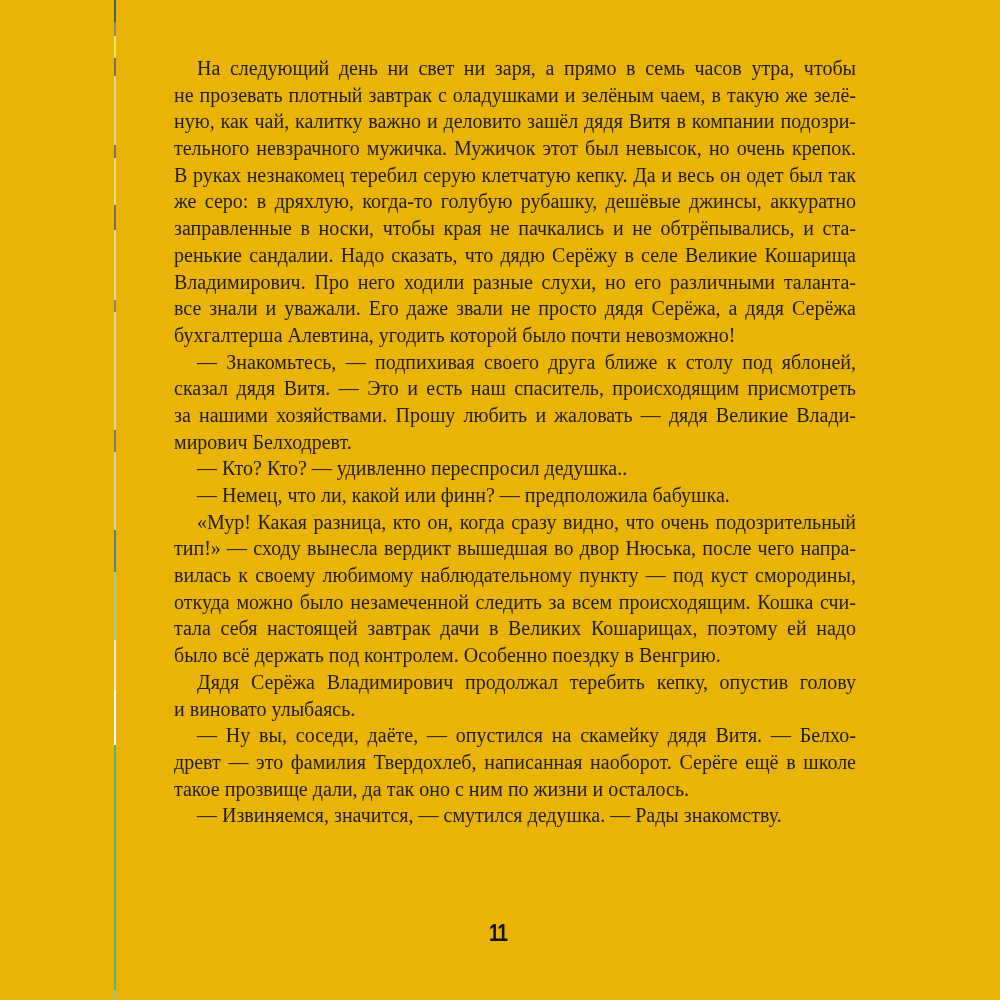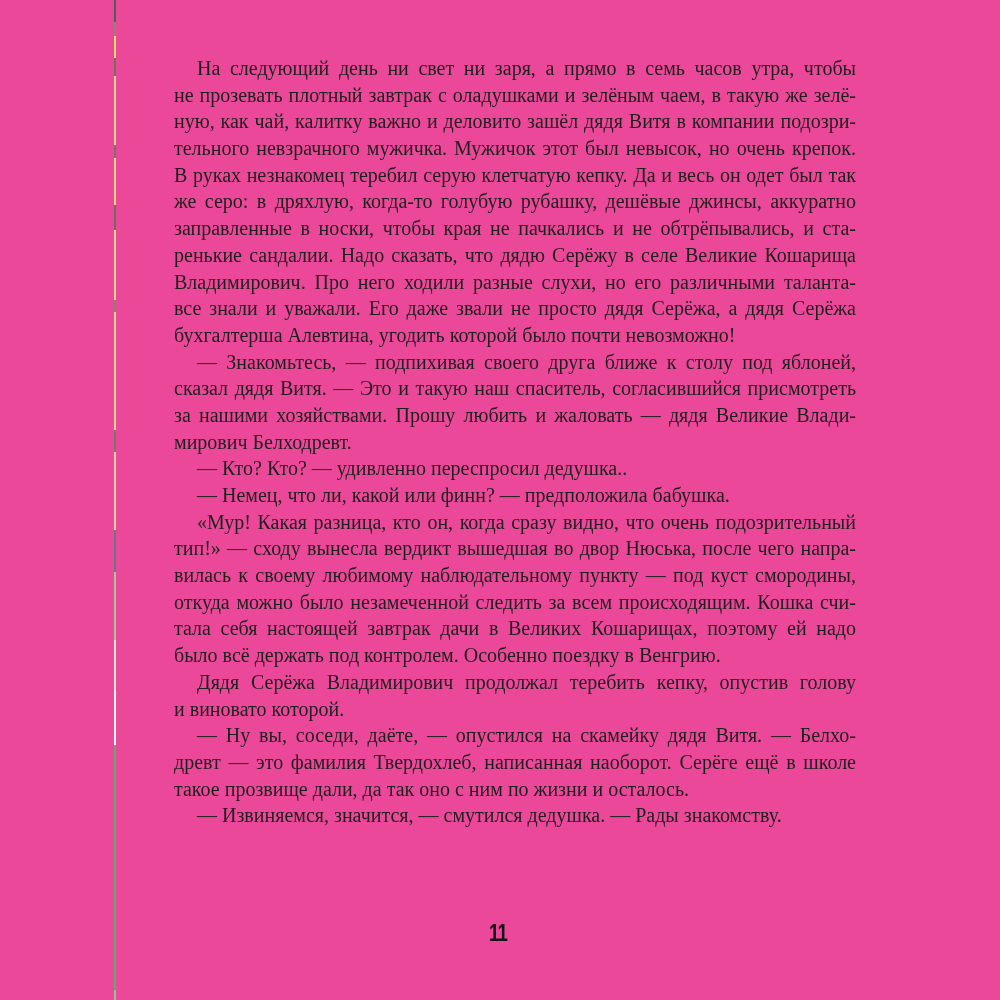--- a/index.html
+++ b/index.html
@@ -48,59 +48,59 @@
     font-weight: bold;
     font-size: 24px;
     color: #141414;
     transform: scaleX(0.78);
     letter-spacing: -1px;
   }
 </style>
 </head>
 <body>
 
-<div class="page" style="background: #ec4899;">
+<div class="page" style="background: #eab308;">
   <div class="edge-strip" style="background: linear-gradient(rgb(63, 99, 87) 0%, rgb(63, 99, 87) 2.2%, rgb(138, 136, 120) 2.2%, rgb(138, 136, 120) 3.6%, rgb(233, 228, 99) 3.6%, rgb(233, 228, 99) 5.8%, rgb(111, 111, 96) 5.8%, rgb(111, 111, 96) 7.6%, rgb(214, 217, 140) 7.6%, rgb(214, 217, 140) 14.5%, rgb(114, 114, 106) 14.5%, rgb(114, 114, 106) 15.8%, rgb(226, 223, 125) 15.8%, rgb(226, 223, 125) 20.5%, rgb(109, 109, 92) 20.5%, rgb(109, 109, 92) 23%, rgb(221, 220, 144) 23%, rgb(221, 220, 144) 30%, rgb(131, 131, 111) 30%, rgb(131, 131, 111) 31.2%, rgb(216, 219, 144) 31.2%, rgb(216, 219, 144) 43%, rgb(110, 122, 104) 43%, rgb(110, 122, 104) 45.2%, rgb(203, 216, 166) 45.2%, rgb(203, 216, 166) 53%, rgb(88, 124, 134) 53%, rgb(88, 124, 134) 57.2%, rgb(156, 207, 150) 57.2%, rgb(156, 207, 150) 64%, rgb(221, 238, 219) 64%, rgb(221, 238, 219) 69%, rgb(255, 255, 255) 69%, rgb(255, 255, 255) 74.5%, rgb(85, 178, 105) 74.5%, rgb(85, 178, 105) 99%, rgb(140, 201, 154) 99%, rgb(140, 201, 154) 100%);"></div>
   <div class="text-block" style="color: rgb(31, 31, 31);">
       <div class="paragraph">
         <div class="line first">На следующий день ни свет ни заря, а прямо в семь часов утра, чтобы</div>
         <div class="line">не прозевать плотный завтрак с оладушками и зелёным чаем, в такую же зелё-</div>
         <div class="line">ную, как чай, калитку важно и деловито зашёл дядя Витя в компании подозри-</div>
         <div class="line">тельного невзрачного мужичка. Мужичок этот был невысок, но очень крепок.</div>
         <div class="line">В руках незнакомец теребил серую клетчатую кепку. Да и весь он одет был так</div>
         <div class="line">же серо: в дряхлую, когда-то голубую рубашку, дешёвые джинсы, аккуратно</div>
         <div class="line">заправленные в носки, чтобы края не пачкались и не обтрёпывались, и ста-</div>
         <div class="line">ренькие сандалии. Надо сказать, что дядю Серёжу в селе Великие Кошарища</div>
         <div class="line">Владимирович. Про него ходили разные слухи, но его различными таланта-</div>
         <div class="line">все знали и уважали. Его даже звали не просто дядя Серёжа, а дядя Серёжа</div>
         <div class="line para-end">бухгалтерша Алевтина, угодить которой было почти невозможно!</div>
       </div>
       <div class="paragraph">
         <div class="line first">— Знакомьтесь, — подпихивая своего друга ближе к столу под яблоней,</div>
-        <div class="line">сказал дядя Витя. — Это и такую наш спаситель, согласившийся присмотреть</div>
+        <div class="line">сказал дядя Витя. — Это и есть наш спаситель, происходящим присмотреть</div>
         <div class="line">за нашими хозяйствами. Прошу любить и жаловать — дядя Великие Влади-</div>
         <div class="line para-end">мирович Белходревт.</div>
       </div>
       <div class="paragraph">
         <div class="line first para-end">— Кто? Кто? — удивленно переспросил дедушка..</div>
       </div>
       <div class="paragraph">
         <div class="line first para-end">— Немец, что ли, какой или финн? — предположила бабушка.</div>
       </div>
       <div class="paragraph">
         <div class="line first">«Мур! Какая разница, кто он, когда сразу видно, что очень подозрительный</div>
         <div class="line">тип!» — сходу вынесла вердикт вышедшая во двор Нюська, после чего напра-</div>
         <div class="line">вилась к своему любимому наблюдательному пункту — под куст смородины,</div>
         <div class="line">откуда можно было незамеченной следить за всем происходящим. Кошка счи-</div>
         <div class="line">тала себя настоящей завтрак дачи в Великих Кошарищах, поэтому ей надо</div>
         <div class="line para-end">было всё держать под контролем. Особенно поездку в Венгрию.</div>
       </div>
       <div class="paragraph">
         <div class="line first">Дядя Серёжа Владимирович продолжал теребить кепку, опустив голову</div>
-        <div class="line para-end">и виновато которой.</div>
+        <div class="line para-end">и виновато улыбаясь.</div>
       </div>
       <div class="paragraph">
         <div class="line first">— Ну вы, соседи, даёте, — опустился на скамейку дядя Витя. — Белхо-</div>
         <div class="line">древт — это фамилия Твердохлеб, написанная наоборот. Серёге ещё в школе</div>
         <div class="line para-end">такое прозвище дали, да так оно с ним по жизни и осталось.</div>
       </div>
       <div class="paragraph">
         <div class="line first para-end">— Извиняемся, значится, — смутился дедушка. — Рады знакомству.</div>
       </div>
     </div>

